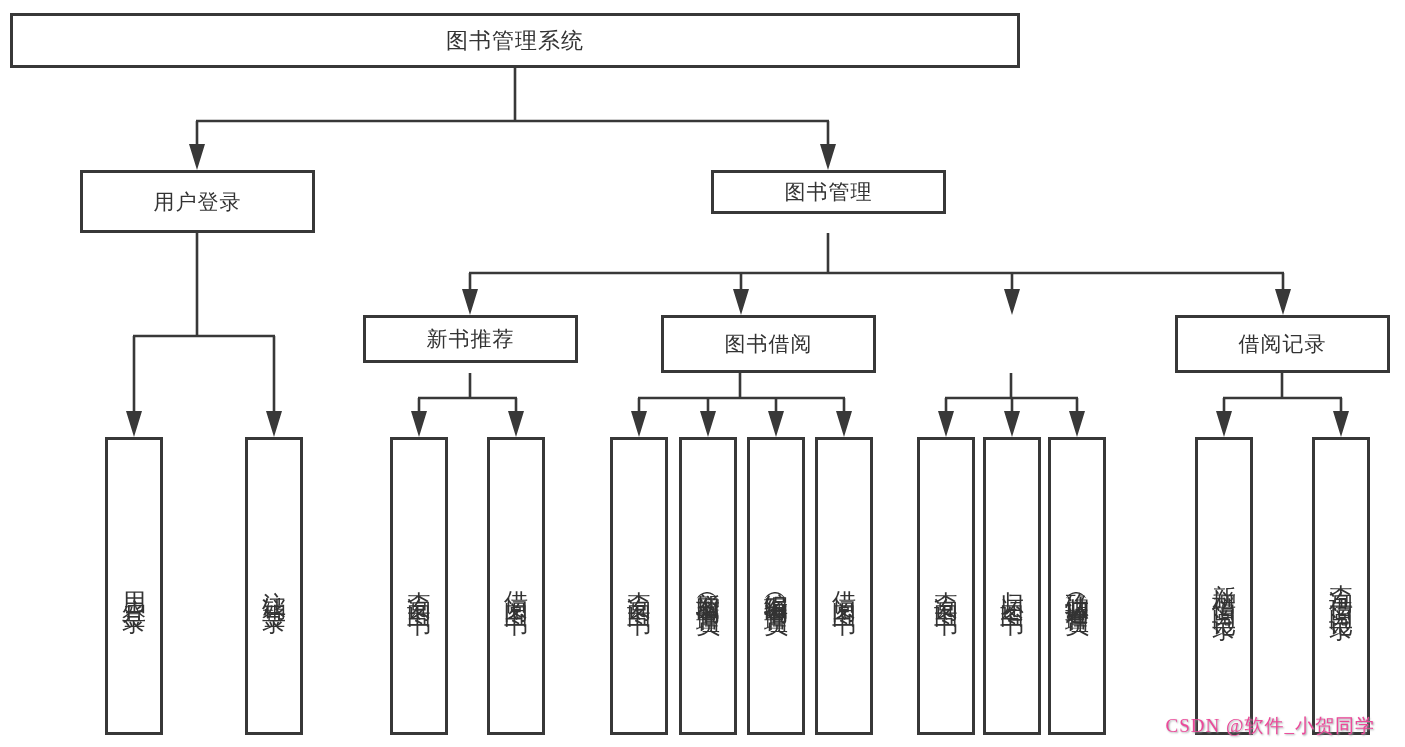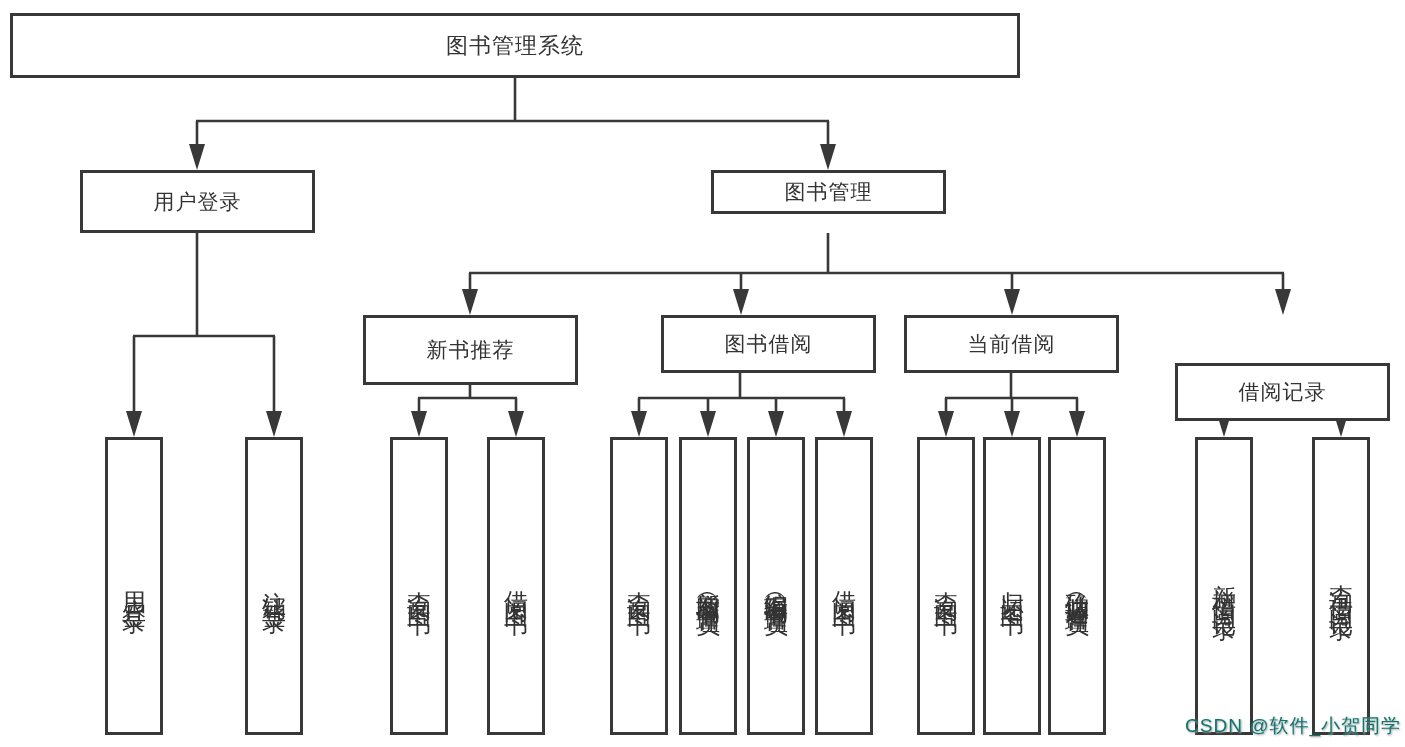--- a/index.html
+++ b/index.html
@@ -33,27 +33,28 @@
   .box.leaf { font-size: 24px; }
   .vtext {
     writing-mode: vertical-rl;
     text-orientation: mixed;
     letter-spacing: 7px;
     line-height: 1;
   }
   .vtext.tight { letter-spacing: 3px; }
   .watermark {
     position: absolute;
-    right: 4px;
+    right: 30px;
     bottom: 8px;
     font-size: 19px;
-    color: #0f766e;
+    color: #ec4899;
     text-shadow: 1px 1px 2px #9a9da1;
     letter-spacing: 1px;
     white-space: nowrap;
+    font-family: Liberation Serif, serif;
   }
 </style>
 </head>
 <body>
 
 <div class="canvas">
 
   <svg class="connectors" viewBox="0 0 1405 747" xmlns="http://www.w3.org/2000/svg">
     <path d="M515 68 V122 M196 121 H829 M197 121 V146 M828 121 V146
              M197 233 V337 M133 336 H275 M134 336 V413 M274 336 V413
@@ -67,41 +68,38 @@
              M462 289 H478 L470 315 Z  M733 289 H749 L741 315 Z
              M1004 289 H1020 L1012 315 Z  M1275 289 H1291 L1283 315 Z
              M411 411 H427 L419 437 Z  M508 411 H524 L516 437 Z
              M631 411 H647 L639 437 Z  M700 411 H716 L708 437 Z
              M768 411 H784 L776 437 Z  M836 411 H852 L844 437 Z
              M938 411 H954 L946 437 Z  M1004 411 H1020 L1012 437 Z
              M1069 411 H1085 L1077 437 Z
              M1216 411 H1232 L1224 437 Z  M1333 411 H1349 L1341 437 Z" fill="#383838" stroke="none"></path>
   </svg>
 
-  <div class="box lvl1" style="left:10px; top:13px; width:1010px; height:65px;">
+  <div class="box lvl1" style="left:10px; top:13px; width:1010px; height:55px;">
     <span>图书管理系统</span>
   </div>
 
   <div class="box lvl2" style="left:80px; top:170px; width:235px; height:63px;">
     <span>用户登录</span>
   </div>
   <div class="box lvl2" style="left:711px; top:170px; width:235px; height:44px;">
     <span>图书管理</span>
   </div>
 
-  <div class="box lvl3" style="left:363px; top:315px; width:215px; height:70px;">
+  <div class="box lvl3" style="left:363px; top:315px; width:215px; height:48px;">
     <span>新书推荐</span>
   </div>
   <div class="box lvl3" style="left:633px; top:315px; width:215px; height:58px;margin-left:28px;">
     <span>图书借阅</span>
   </div>
-  <div class="box lvl3" style="left:904px; top:315px; width:215px; height:58px;">
-    <span>当前借阅</span>
-  </div>
-  <div class="box lvl3" style="left:1175px; top:315px; width:215px; height:58px;margin-top:48px;">
+  <div class="box lvl3" style="left:1175px; top:315px; width:215px; height:58px;">
     <span>借阅记录</span>
   </div>
 
   <div class="box leaf" style="left:105px; top:437px; width:58px; height:298px;">
     <span class="vtext">用户登录</span>
   </div>
   <div class="box leaf" style="left:245px; top:437px; width:58px; height:298px;">
     <span class="vtext">注销登录</span>
   </div>
 

